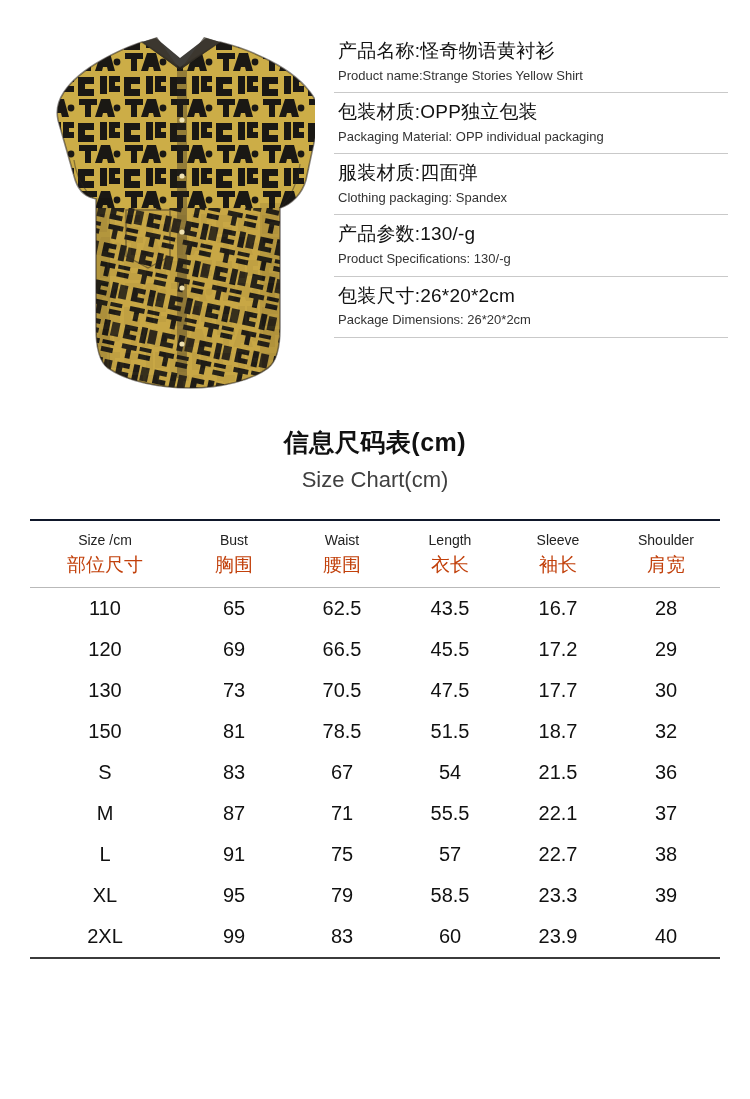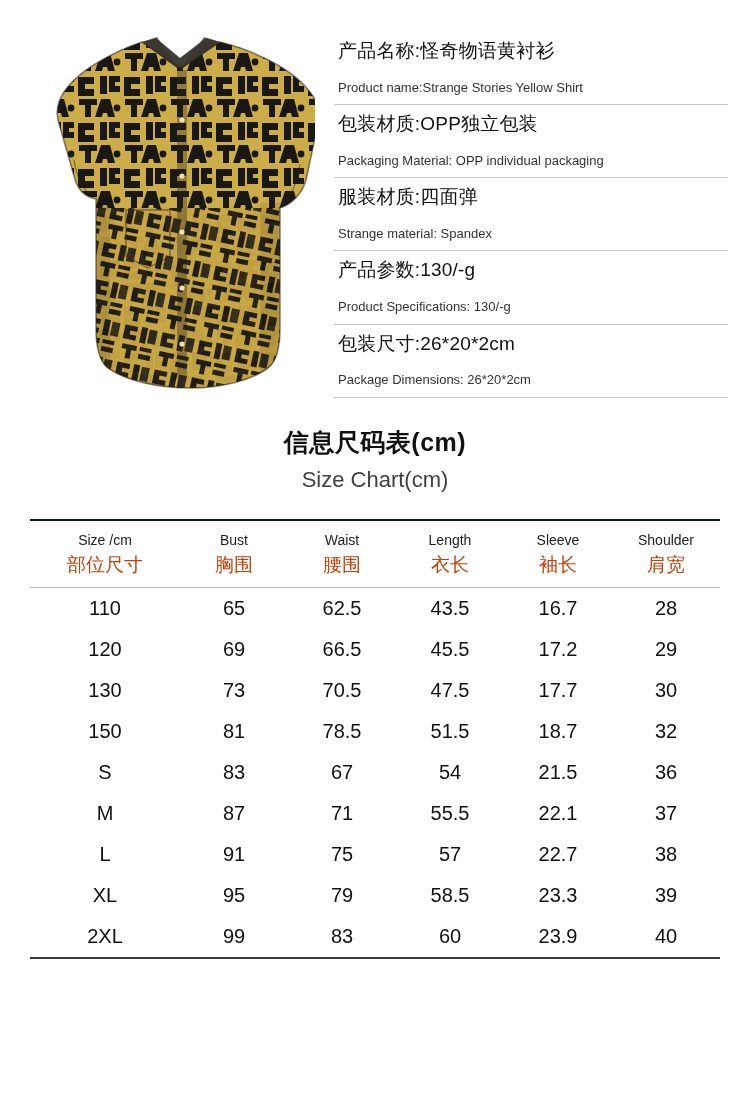--- a/index.html
+++ b/index.html
@@ -57,21 +57,21 @@
     font-size: 19px;
     color: #111;
     letter-spacing: 0.2px;
     line-height: 1.35;
     white-space: nowrap;
   }
   .spec-en {
     font-size: 13px;
     color: #333;
     line-height: 1.5;
-    margin-top: 14px;
+    margin-top: 2px;
     white-space: nowrap;
   }
 
   
   .chart-title-area {
     margin-top: 18px;
     text-align: center;
   }
   .chart-title-cn {
     font-size: 25px;
@@ -239,21 +239,21 @@
       <div class="spec-row">
         <div class="spec-cn">产品名称:怪奇物语黄衬衫</div>
         <div class="spec-en">Product name:Strange Stories Yellow Shirt</div>
       </div>
       <div class="spec-row">
         <div class="spec-cn">包装材质:OPP独立包装</div>
         <div class="spec-en">Packaging Material: OPP individual packaging</div>
       </div>
       <div class="spec-row">
         <div class="spec-cn">服装材质:四面弹</div>
-        <div class="spec-en">Strange material: Spandex</div>
+        <div class="spec-en">Clothing packaging: Spandex</div>
       </div>
       <div class="spec-row">
         <div class="spec-cn">产品参数:130/-g</div>
         <div class="spec-en">Product Specifications: 130/-g</div>
       </div>
       <div class="spec-row">
         <div class="spec-cn">包装尺寸:26*20*2cm</div>
         <div class="spec-en">Package Dimensions: 26*20*2cm</div>
       </div>
     </div>

